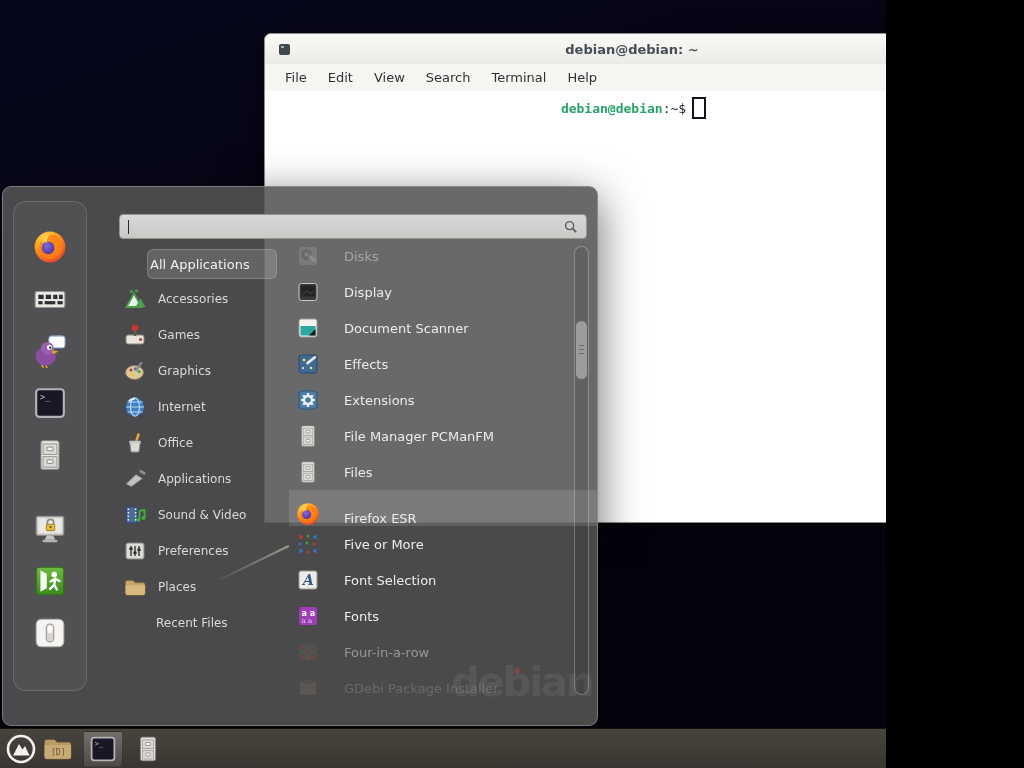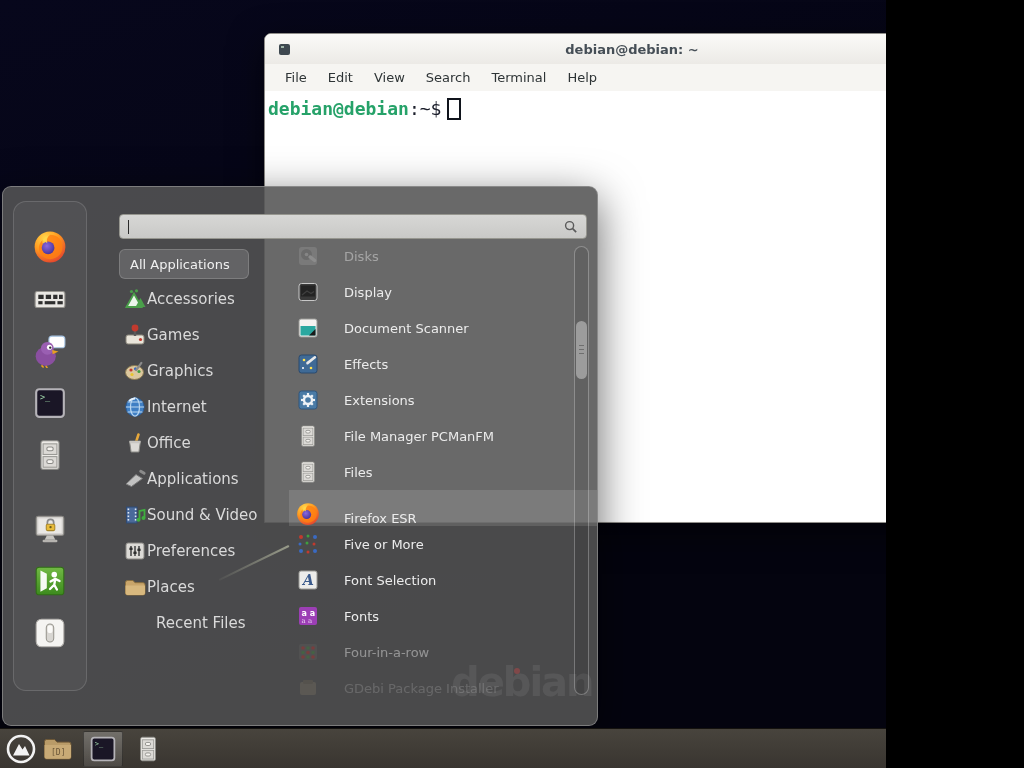--- a/index.html
+++ b/index.html
@@ -19,22 +19,22 @@
   .term-app-icon:after{content:"";position:absolute;left:2px;top:2px;width:3px;height:2px;background:#9fb4a8;}
   .term-controls{position:absolute;right:14px;top:0;height:100%;display:flex;align-items:center;gap:24px;}
   .wc{width:12px;height:12px;position:relative;cursor:default;}
   .wc-min:after{content:"";position:absolute;left:2px;bottom:2px;width:7px;height:3px;background:#4d565e;}
   .wc-max:after{content:"";position:absolute;left:1px;top:2px;width:7px;height:6px;border:2px solid #4d565e;}
   .wc-close:before,.wc-close:after{content:"";position:absolute;left:0;top:5px;width:12px;height:3px;background:#4d565e;}
   .wc-close:before{transform:rotate(45deg);} .wc-close:after{transform:rotate(-45deg);}
   .term-menubar{height:27px;background:#f6f5f2;display:flex;align-items:center;gap:21px;
     padding-left:20px;font-size:13px;color:#2e3436;}
   .term-content{position:relative;height:430px;background:#ffffff;
-    font-family:"DejaVu Sans Mono","Liberation Mono",monospace;font-size:18px;
-    padding:7px 0 0 3px;box-sizing:border-box;}
+    font-family:"DejaVu Sans Mono","Liberation Mono",monospace;font-size:13px;
+    padding:7px 0 0 3px;box-sizing:border-box;text-align:center;}
   .prompt-user{color:#26a269;font-weight:bold;}
   .prompt-rest{color:#1b1e2b;}
   .term-cursor{display:inline-block;width:10px;height:18px;border:2px solid #10141c;
     vertical-align:middle;margin-left:6px;transform:translateY(-1px);}
   .term-scrollbar{position:absolute;top:3px;right:3px;bottom:4px;width:12px;
     background:#f1efec;border-radius:6px;}
   .term-thumb{position:absolute;left:1px;right:1px;top:1px;bottom:1px;
     background:#8e8e8e;border:1px solid #7b7b7b;border-radius:6px;}
 
   
@@ -55,23 +55,23 @@
 
   .search-box{position:absolute;left:116px;top:27px;width:468px;height:25px;
     background:linear-gradient(#d7d7d5,#c9c9c7);border:1px solid #96968f;
     border-radius:4px;display:flex;align-items:center;padding:0 8px;box-sizing:border-box;}
   .search-caret{width:1px;height:14px;background:#2b2b2b;}
   .search-mag{margin-left:auto;width:14px;height:14px;}
 
   .cat-col{position:absolute;left:116px;top:62px;width:172px;}
   .cat-all{width:130px;height:30px;margin-bottom:2px;background:rgba(255,255,255,0.14);
     border:1px solid rgba(255,255,255,0.17);border-radius:6px;display:flex;align-items:center;
-    padding-left:10px;color:#f0f0f0;font-size:13px;box-sizing:border-box;}
-  .cat-item{height:36px;display:flex;align-items:center;gap:0;padding-left:4px;
-    color:#dadada;font-size:15px;}
+    padding-left:2px;color:#f0f0f0;font-size:13px;box-sizing:border-box;margin-left:28px;}
+  .cat-item{height:36px;display:flex;align-items:center;gap:11px;padding-left:4px;
+    color:#dadada;font-size:12px;}
   .cat-icon{width:24px;height:24px;flex:none;}
   .cat-item.no-icon{padding-left:37px;}
 
   .app-list{position:absolute;left:286px;top:51px;width:308px;}
   .app-row{height:36px;display:flex;align-items:center;gap:24px;padding-left:7px;
     color:#ececec;font-size:13px;box-sizing:border-box;}
   .app-row.hover{background:rgba(255,255,255,0.12);align-items:flex-end;}
   .app-row.faded{opacity:.45;} .app-row.very-faded{opacity:.18;}
   .app-icon{width:24px;height:24px;flex:none;}
 

